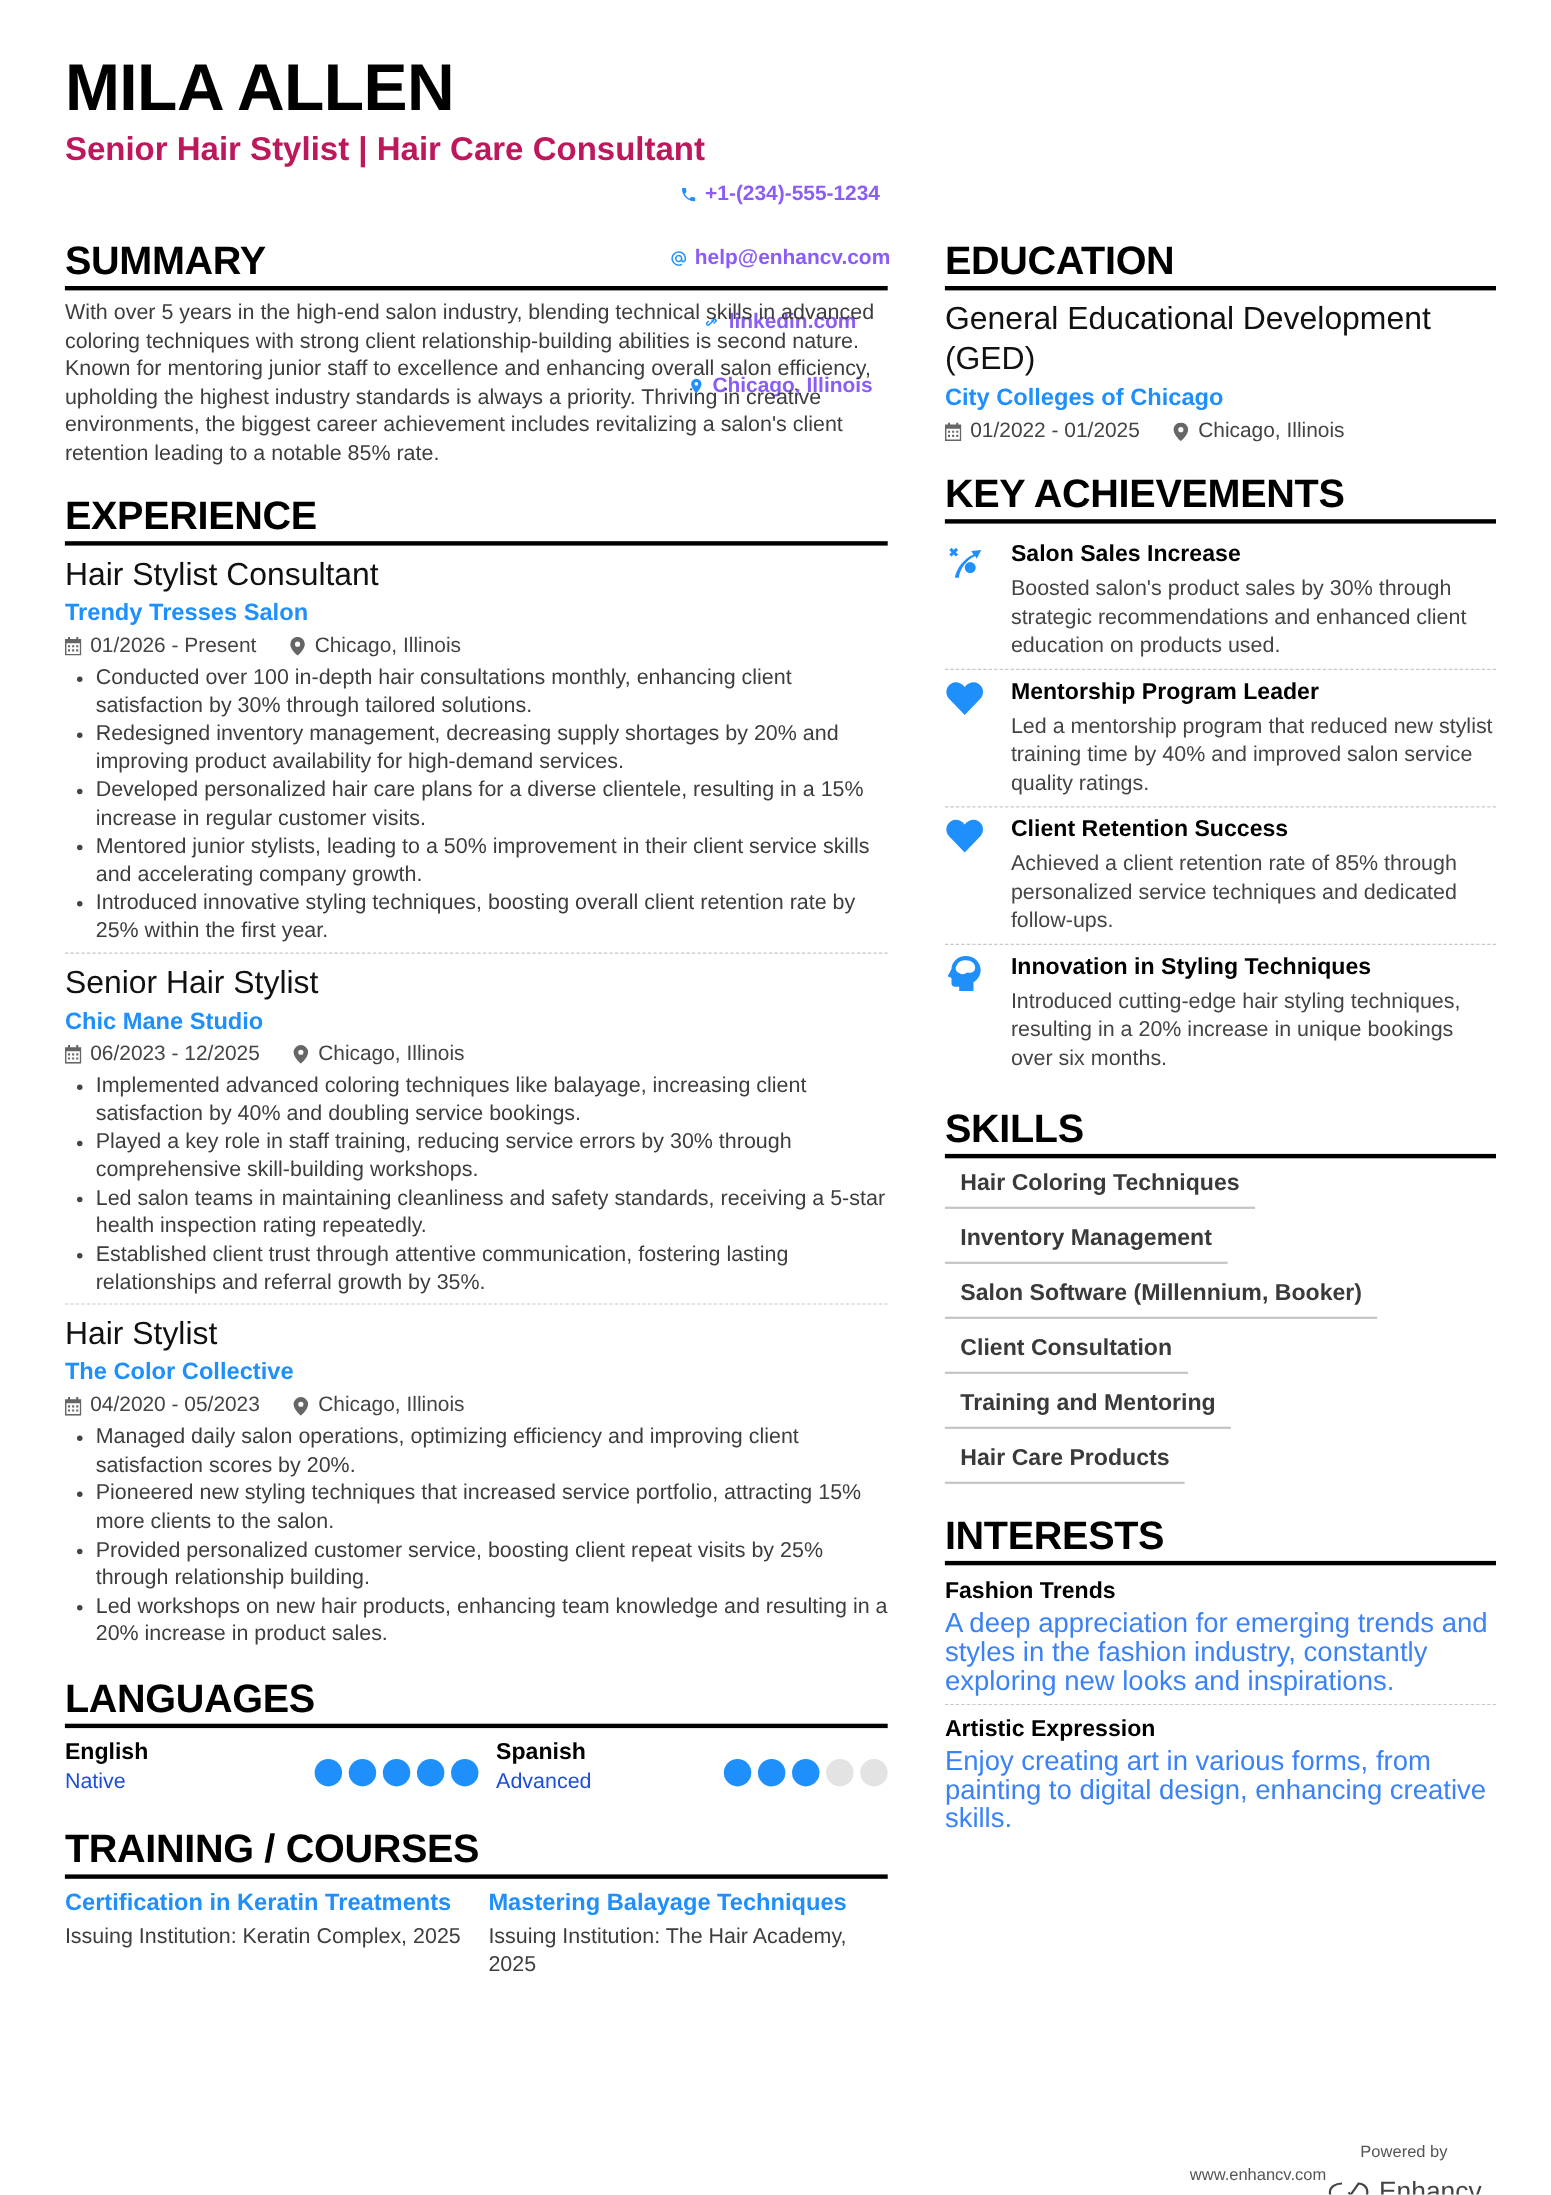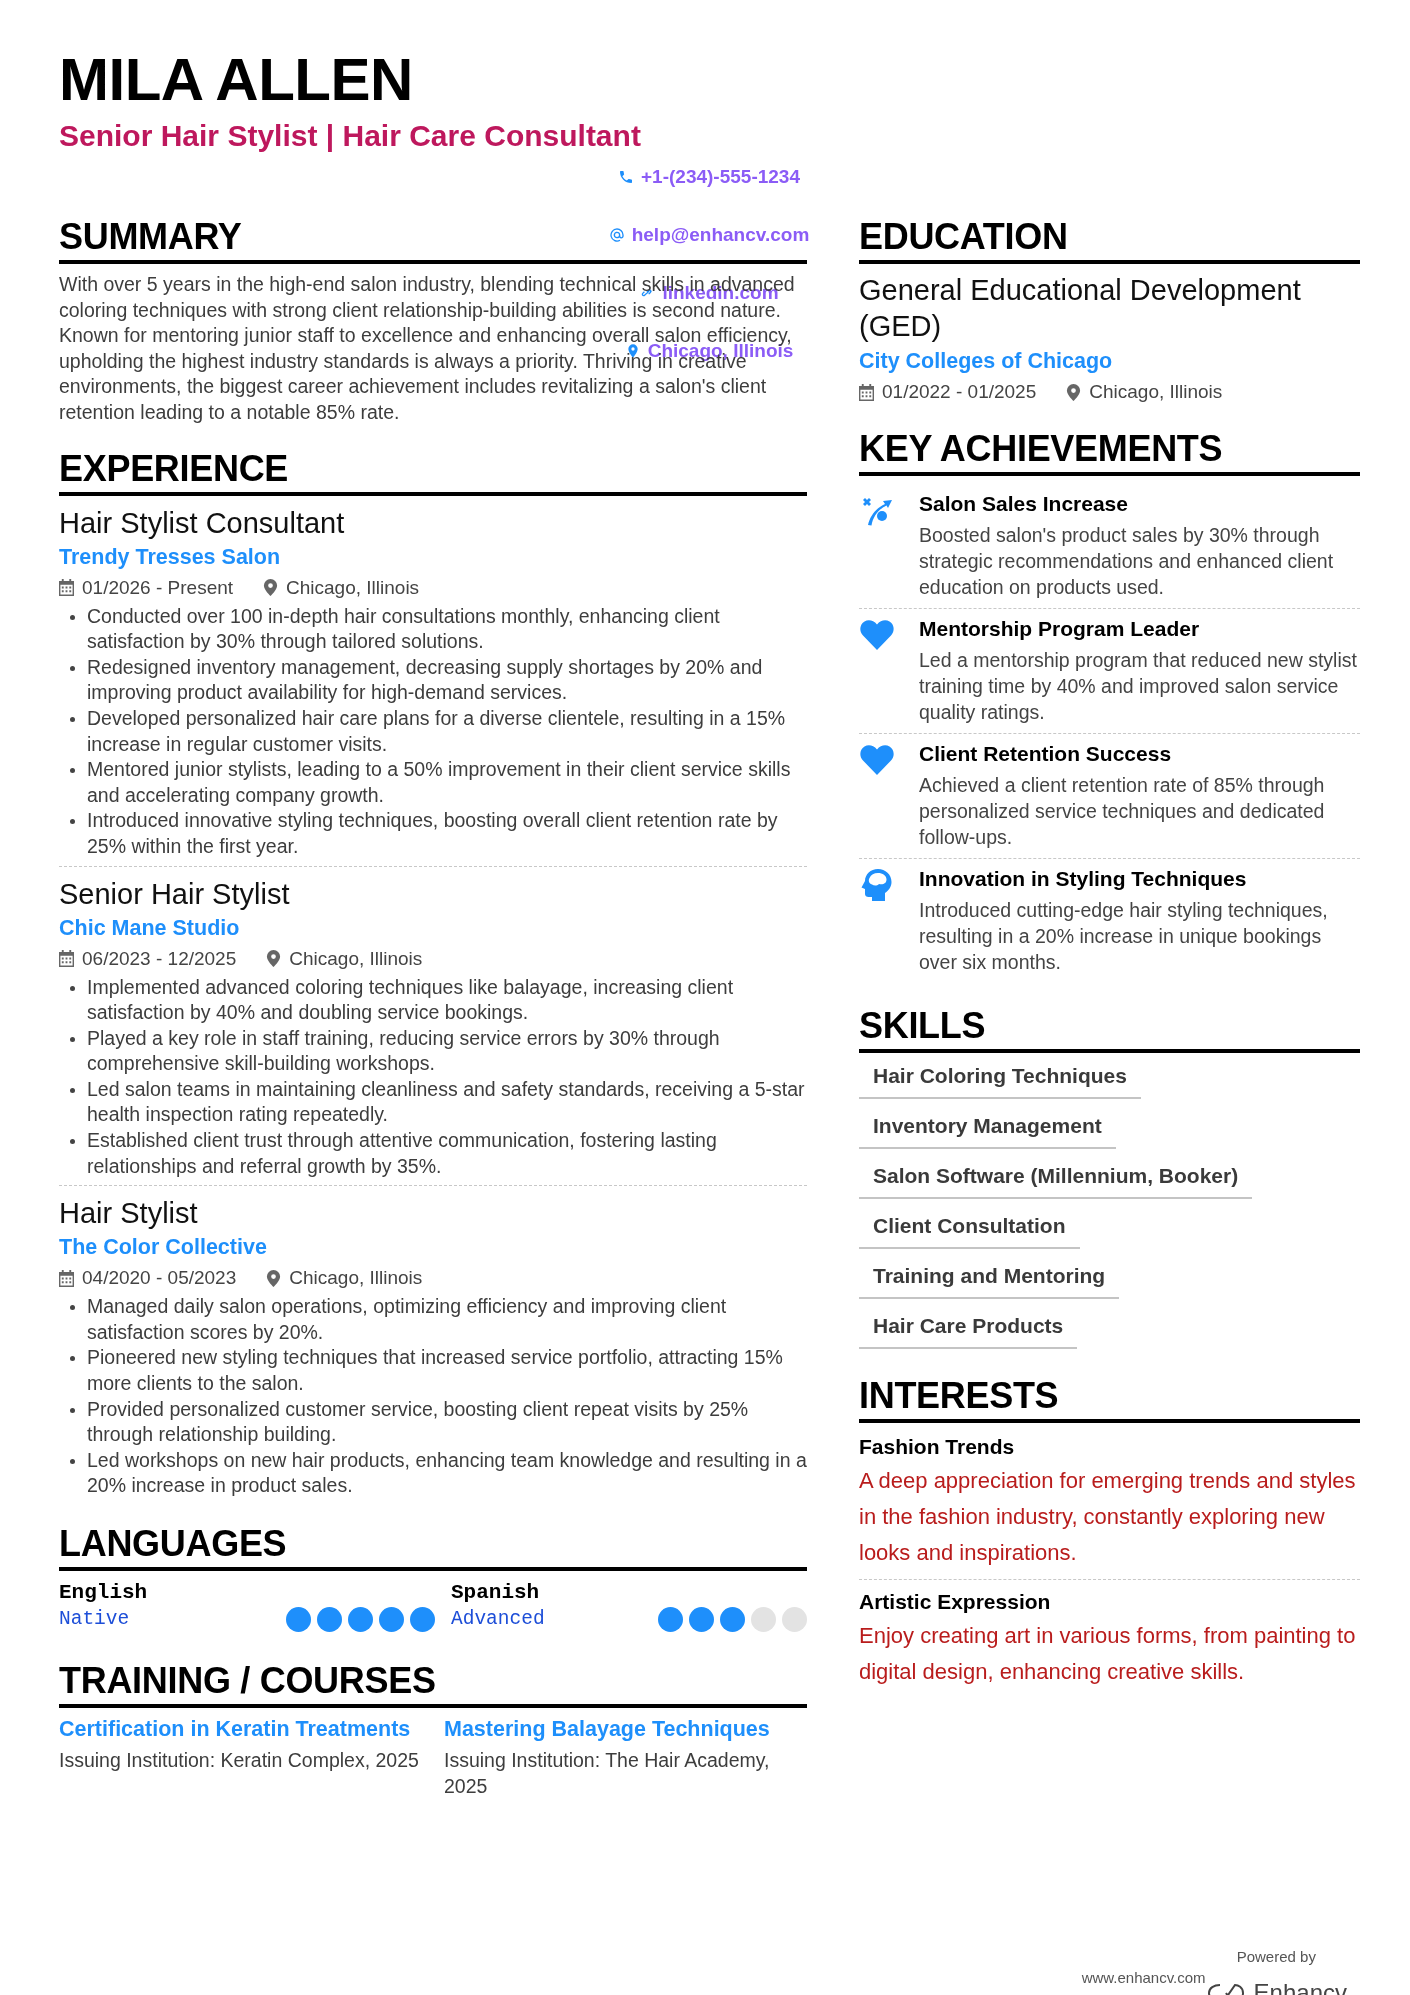--- a/index.html
+++ b/index.html
@@ -26,21 +26,21 @@
   .job-title { font-size: 29px; line-height: 38px; color: #111; }
   .company { font-size: 21.5px; line-height: 30px; color: #1e8ffb; font-weight: 700; }
   .meta { display: flex; gap: 30px; font-size: 19px; line-height: 28px; color: #444; margin-top: 2px; }
   .meta-item { display: flex; align-items: center; gap: 8px; }
   .meta-item svg { width: 15px; height: 17px; fill: #666; }
   .bullets { list-style: none; margin-top: 2px; }
   .bullets li { position: relative; padding-left: 28px; font-size: 19.5px; line-height: 25.6px; color: #3d3d3d; }
   .bullets li::before { content: ""; position: absolute; left: 11px; top: 11px; width: 5px; height: 5px; border-radius: 50%; background: #444; }
 
   .lang-row { display: flex; }
-  .lang { width: 392px; display: flex; justify-content: space-between; align-items: flex-end; padding-right: 16px; font-family: Liberation Mono, monospace; }
+  .lang { width: 392px; display: flex; justify-content: space-between; align-items: center; padding-right: 16px; }
   .lang:last-child { width: 356px; padding-right: 0; }
   .lang-name { font-size: 21px; line-height: 27px; font-weight: 700; color: #000; }
   .lang-level { font-size: 19.5px; line-height: 26px; color: #1d4ed8; }
   .dots { display: flex; gap: 6px; margin-top: 12px; }
   .dot { width: 25px; height: 25px; border-radius: 50%; background: #1e8ffb; }
   .dot.off { background: #e3e3e3; }
 
   .courses { display: flex; gap: 22px; }
   .course { width: 370px; }
   .course-title { font-size: 21.5px; line-height: 27px; font-weight: 700; color: #1e8ffb; }
@@ -55,21 +55,21 @@
   .ach-icon svg { width: 36px; height: 36px; fill: #1e8ffb; }
   .ach-title { font-size: 21px; line-height: 28px; font-weight: 700; color: #000; }
   .ach-desc { font-size: 19.5px; line-height: 26px; color: #444; margin-top: 4px; }
 
   .skills { display: flex; flex-direction: column; align-items: flex-start; gap: 12px; margin-top: 6px; }
   .skill { font-size: 21px; line-height: 30px; font-weight: 700; color: #3a3a3a; padding: 0 14px 6px 14px; border-bottom: 2px solid #c4c4c4; }
 
   .interest { padding: 2px 0 8px; border-bottom: 1px dashed #c8c8c8; margin-bottom: 6px; }
   .interest:last-child { border-bottom: none; }
   .interest-title { font-size: 21px; line-height: 28px; font-weight: 700; color: #000; }
-  .interest-desc { font-size: 22px; line-height: 36px; color: #b91c1c; margin-top: 2px; }
+  .interest-desc { font-size: 25px; line-height: 26px; color: #3b82f6; margin-top: 2px; }
 
   .footer { position: absolute; left: 67px; top: 1948px; width: 1280px; display: flex; justify-content: flex-end; align-items: center; font-size: 15px; color: #555; }
   .powered { display: flex; align-items: center; gap: 14px; flex-direction: column; }
   .brand { display: flex; align-items: center; gap: 8px; font-size: 24px; color: #444; }
 </style>
 </head>
 <body>
 
 <div class="header">
   <div class="name">MILA ALLEN</div>

